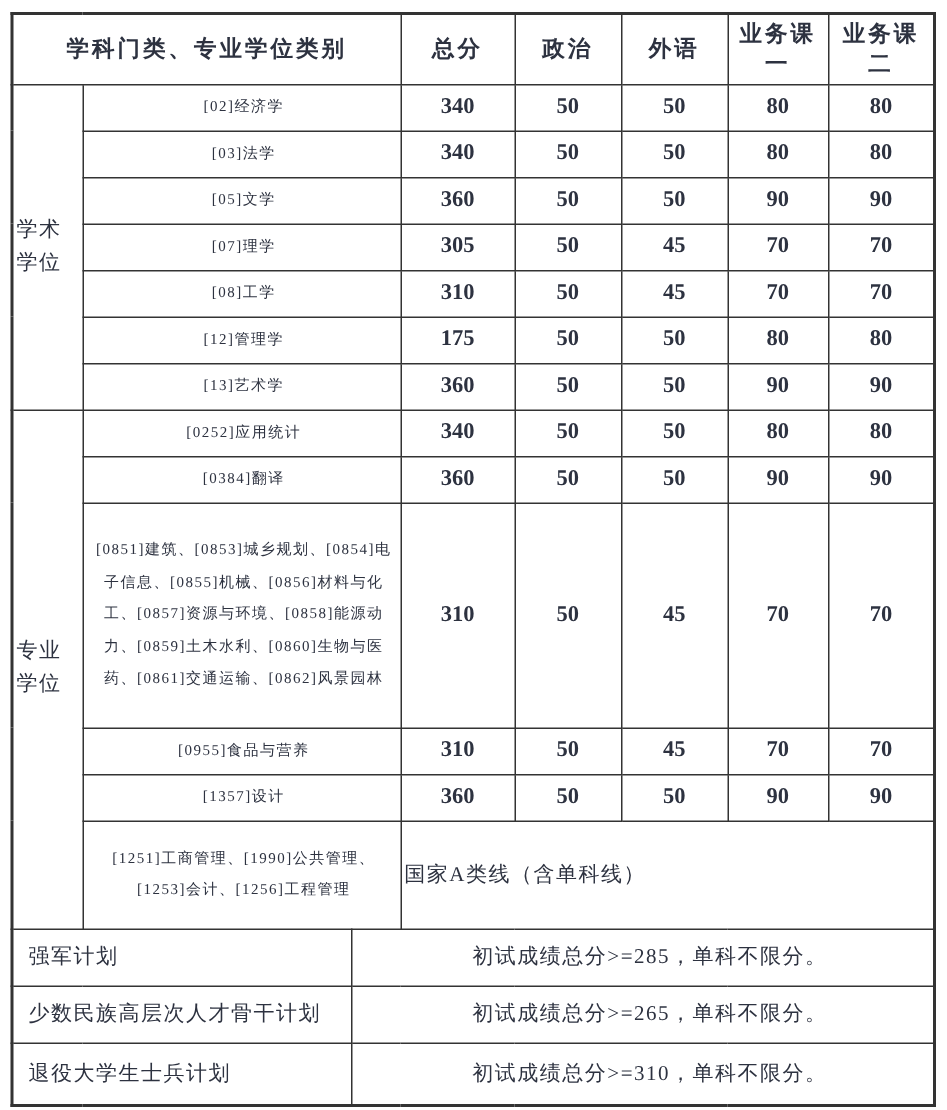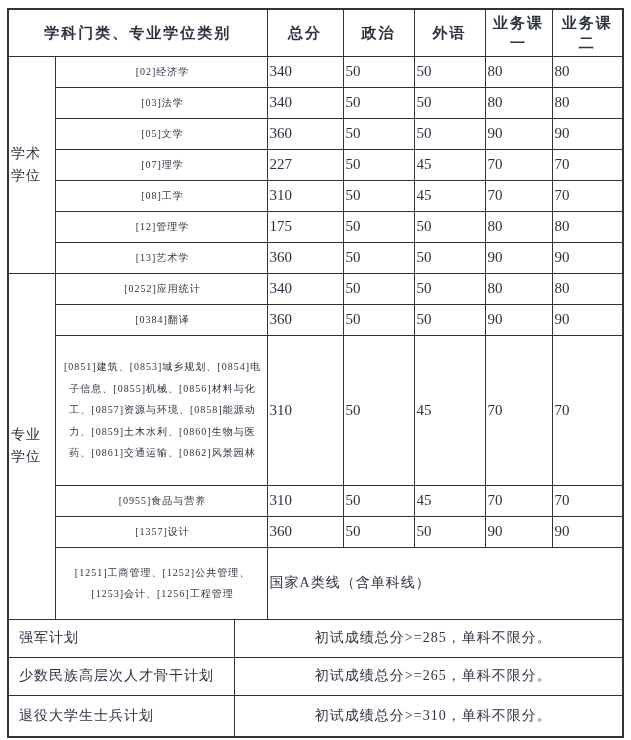--- a/index.html
+++ b/index.html
@@ -59,23 +59,25 @@
   td.subject {
     text-align: center;
     vertical-align: middle;
     font-size: 10px;
     letter-spacing: 1px;
     line-height: 21.5px;
     padding: 2px 4px 2px 7px;
     margin-left: 32px;
   }
   td.score {
+    text-align: center;
     vertical-align: middle;
     font-size: 15px;
     padding: 2px;
+    font-weight: bold;
   }
   td.merged-value {
     vertical-align: middle;
     font-size: 14px;
     letter-spacing: 1px;
     padding: 2px;
     margin-left: 40px;
   }
   td.special-label {
     text-align: left;
@@ -142,21 +144,21 @@
     <tr class="r-single">
       <td colspan="2" class="subject">[05]文学</td>
       <td class="score">360</td>
       <td class="score">50</td>
       <td class="score">50</td>
       <td class="score">90</td>
       <td class="score">90</td>
     </tr>
     <tr class="r-single">
       <td colspan="2" class="subject">[07]理学</td>
-      <td class="score">227</td>
+      <td class="score">305</td>
       <td class="score">50</td>
       <td class="score">45</td>
       <td class="score">70</td>
       <td class="score">70</td>
     </tr>
     <tr class="r-single">
       <td colspan="2" class="subject">[08]工学</td>
       <td class="score">310</td>
       <td class="score">50</td>
       <td class="score">45</td>
@@ -216,21 +218,21 @@
     </tr>
     <tr class="r-single">
       <td colspan="2" class="subject">[1357]设计</td>
       <td class="score">360</td>
       <td class="score">50</td>
       <td class="score">50</td>
       <td class="score">90</td>
       <td class="score">90</td>
     </tr>
     <tr class="r-merged">
-      <td colspan="2" class="subject">[1251]工商管理、[1252]公共管理、[1253]会计、[1256]工程管理</td>
+      <td colspan="2" class="subject">[1251]工商管理、[1990]公共管理、[1253]会计、[1256]工程管理</td>
       <td colspan="5" class="merged-value">国家A类线（含单科线）</td>
     </tr>
 
     <tr class="r-special">
       <td colspan="2" class="special-label">强军计划</td>
       <td colspan="6" class="special-value">初试成绩总分&gt;=285，单科不限分。</td>
     </tr>
     <tr class="r-special">
       <td colspan="2" class="special-label">少数民族高层次人才骨干计划</td>
       <td colspan="6" class="special-value">初试成绩总分&gt;=265，单科不限分。</td>

